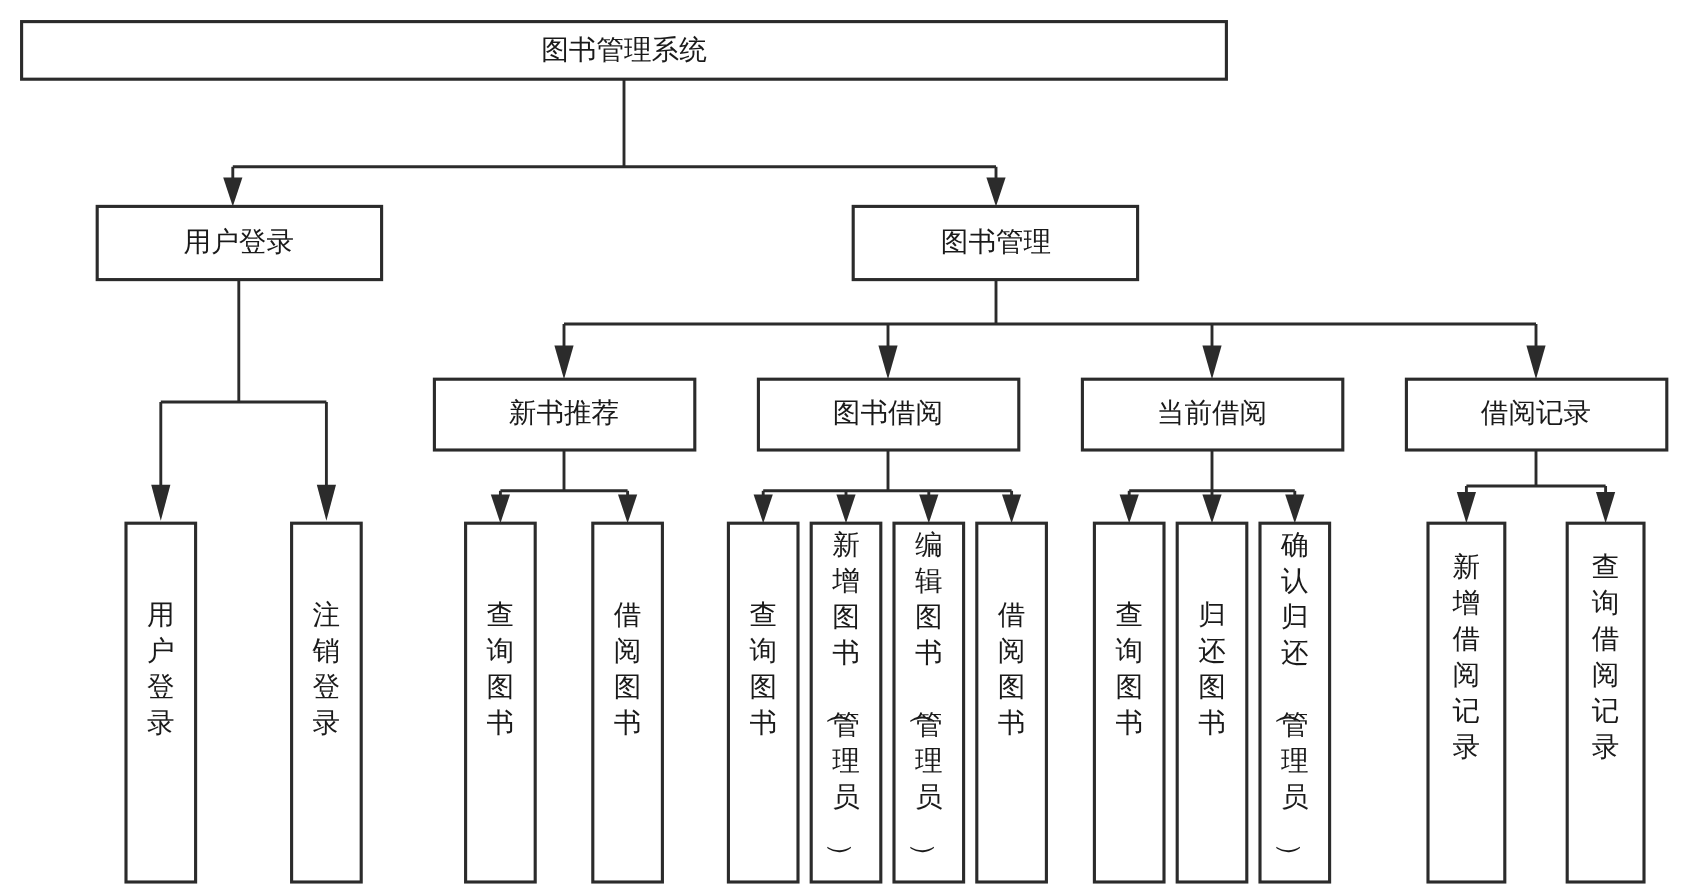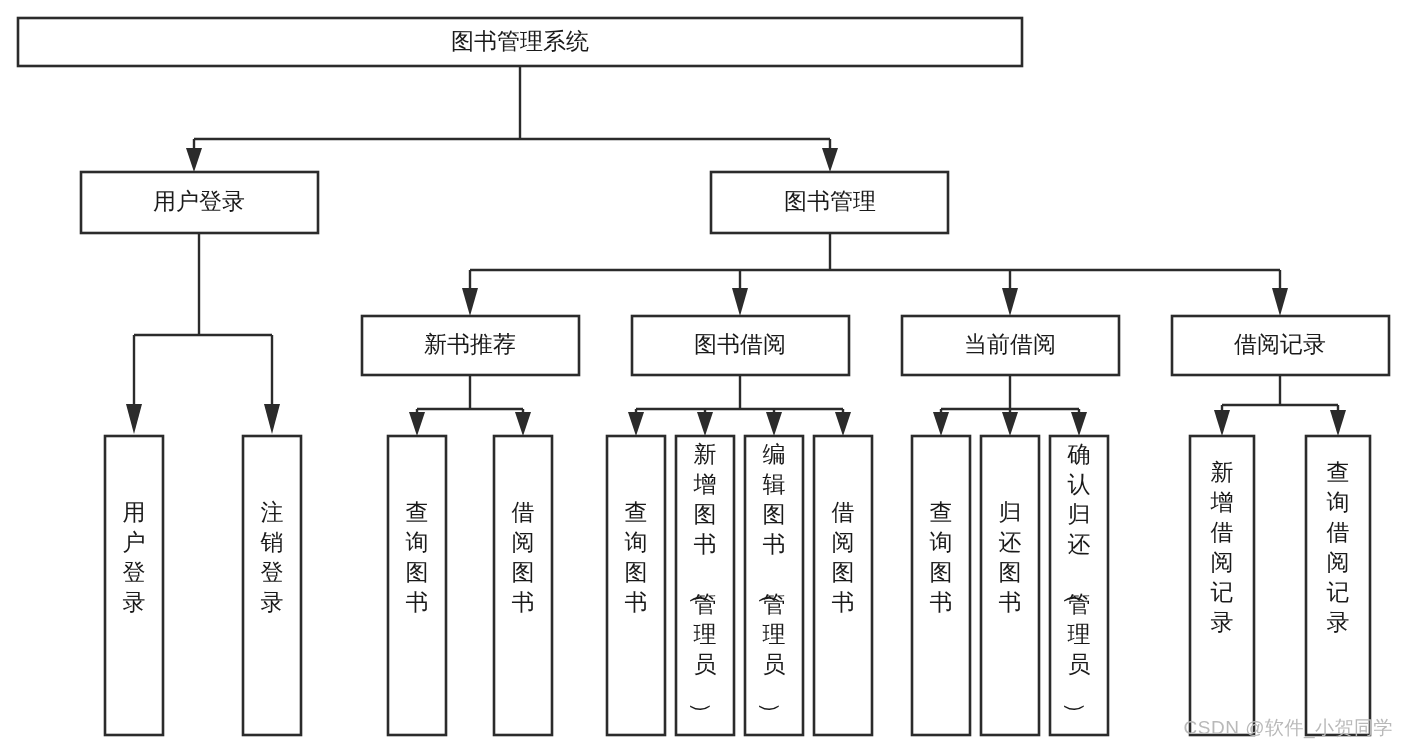--- a/index.html
+++ b/index.html
@@ -235,14 +235,13 @@
       <text class="node-label-v" x="1222" y="480"><tspan x="1222" y="480">新</tspan><tspan x="1222" y="510">增</tspan><tspan x="1222" y="540">借</tspan><tspan x="1222" y="570">阅</tspan><tspan x="1222" y="600">记</tspan><tspan x="1222" y="630">录</tspan></text>
     </g>
 
     <g>
       <rect class="node-box" x="1306" y="436" width="64" height="299"></rect>
       <text class="node-label-v" x="1338" y="480"><tspan x="1338" y="480">查</tspan><tspan x="1338" y="510">询</tspan><tspan x="1338" y="540">借</tspan><tspan x="1338" y="570">阅</tspan><tspan x="1338" y="600">记</tspan><tspan x="1338" y="630">录</tspan></text>
     </g>
 
   </svg>
 
-  <div class="watermark">CSDN @软件_小贺同学</div>
 </div>
 
 </body></html>

